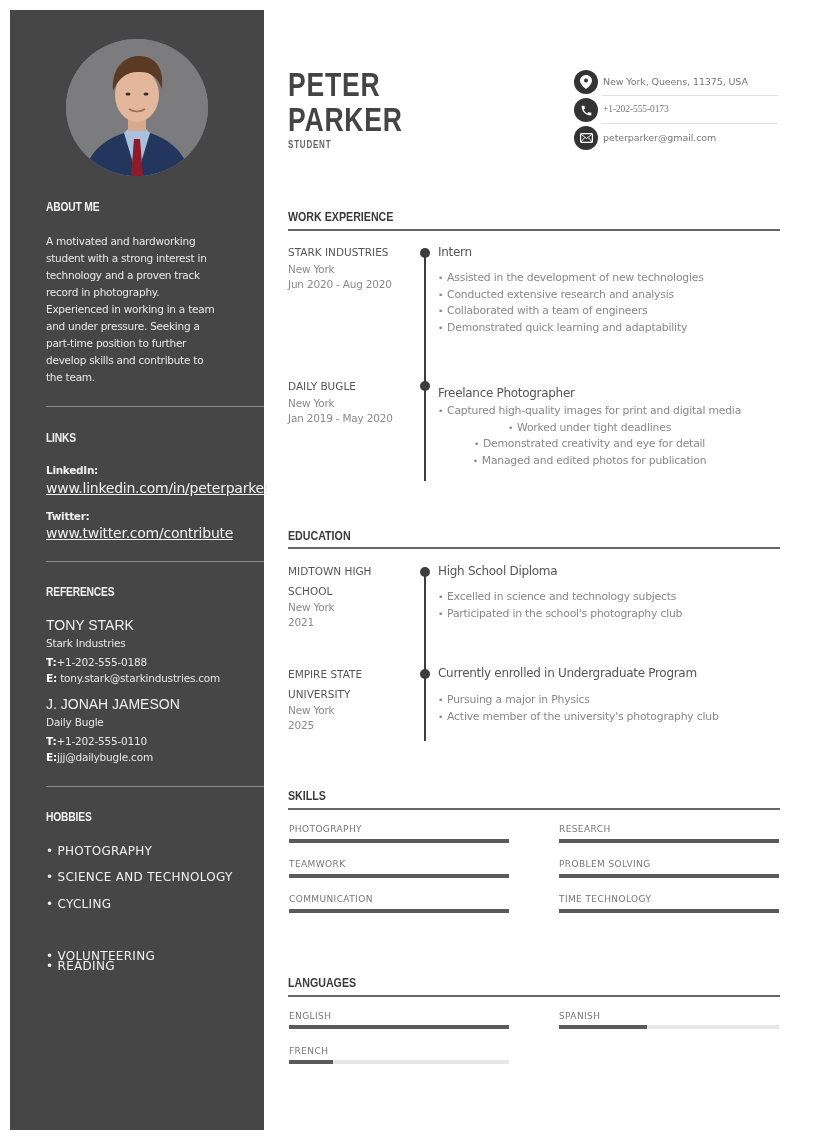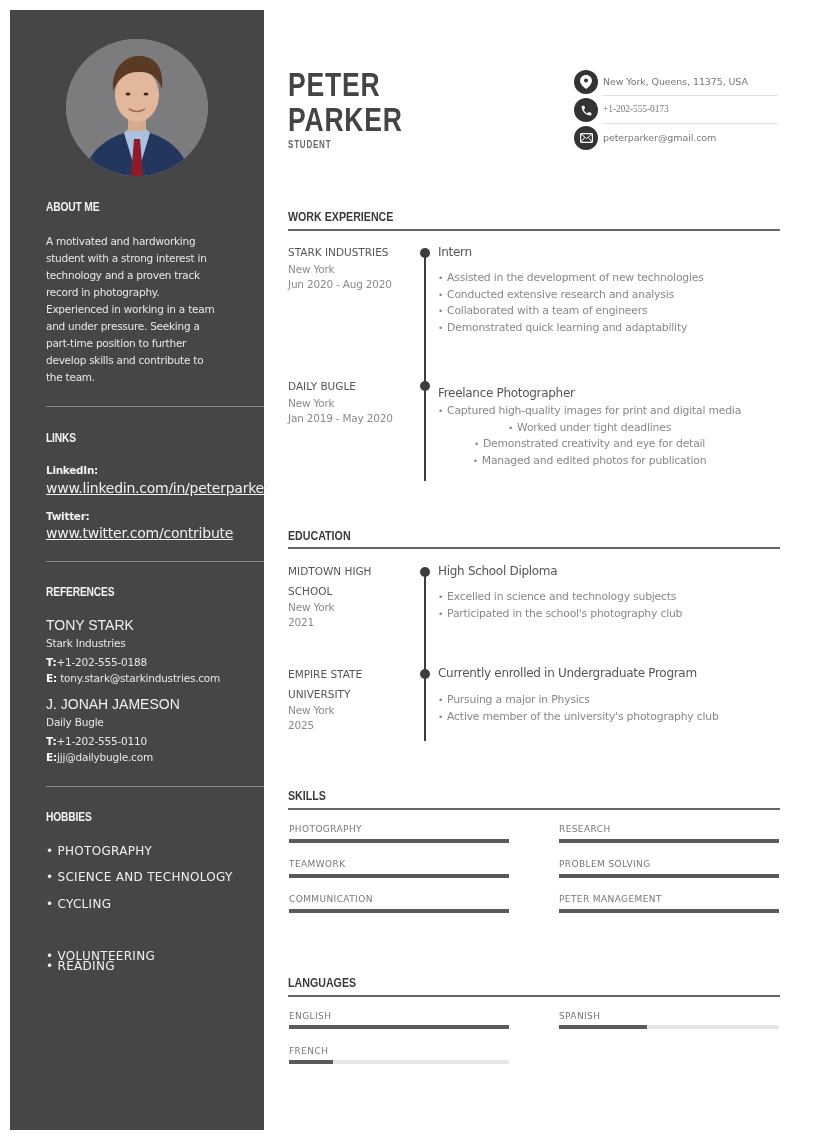--- a/index.html
+++ b/index.html
@@ -221,21 +221,21 @@
   </div>
 <div class="skill-label" style="left:559px; top:859px;">PROBLEM SOLVING</div>
 <div class="bar-track" style="left:559px; top:874px;">
     <div class="bar-fill" style="width:100%;"></div>
   </div>
 
 <div class="skill-label" style="left:289px; top:894px;">COMMUNICATION</div>
 <div class="bar-track" style="left:289px; top:909px;">
     <div class="bar-fill" style="width:100%;"></div>
   </div>
-<div class="skill-label" style="left:559px; top:894px;">PETER MANAGEMENT</div>
+<div class="skill-label" style="left:559px; top:894px;">TIME TECHNOLOGY</div>
 <div class="bar-track" style="left:559px; top:909px;">
     <div class="bar-fill" style="width:100%;"></div>
   </div>
 
 <div class="sec-h" style="top:975px;">LANGUAGES</div>
 <div class="sec-rule" style="top:995px;"></div>
 
 <div class="skill-label" style="left:289px; top:1011px;">ENGLISH</div>
 <div class="bar-track" style="left:289px; top:1025px;">
     <div class="bar-fill" style="width:100%;"></div>

